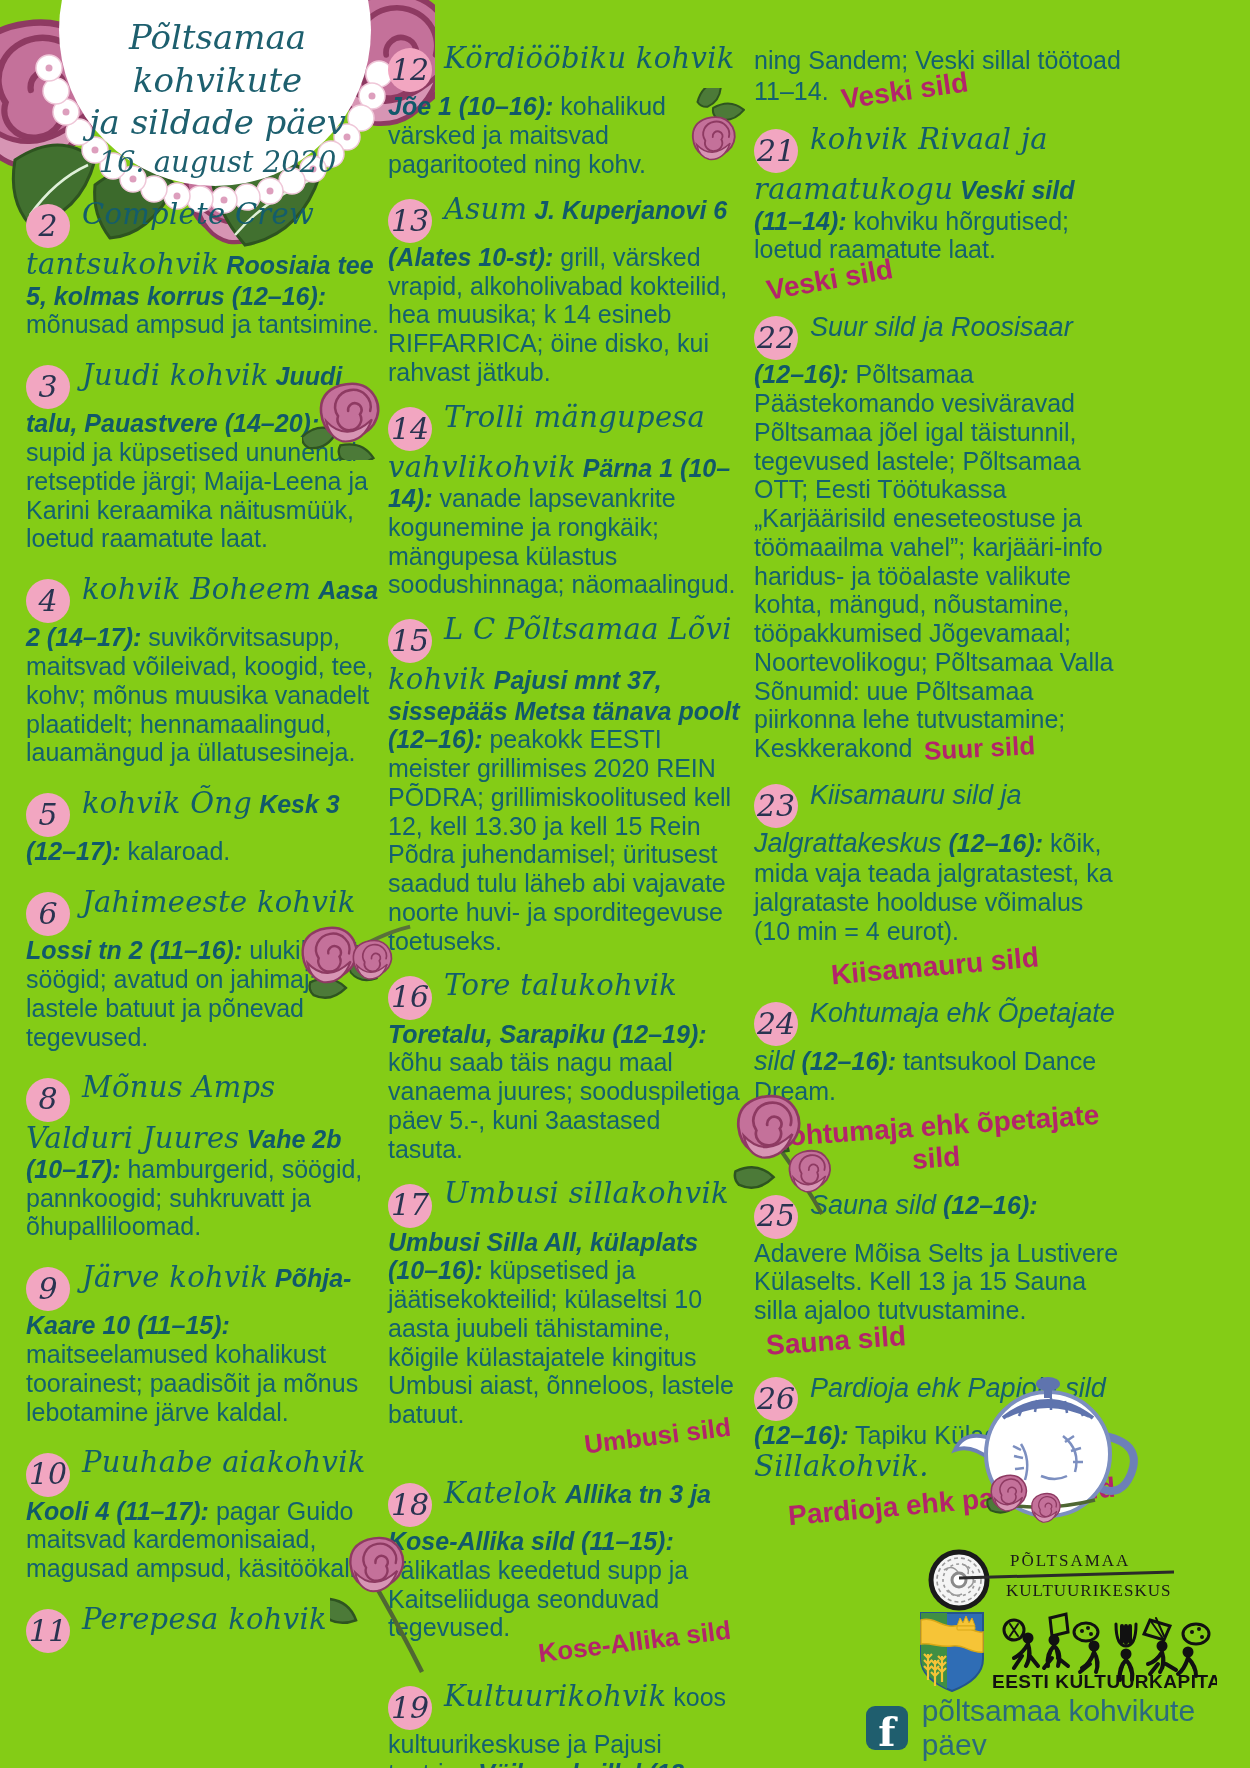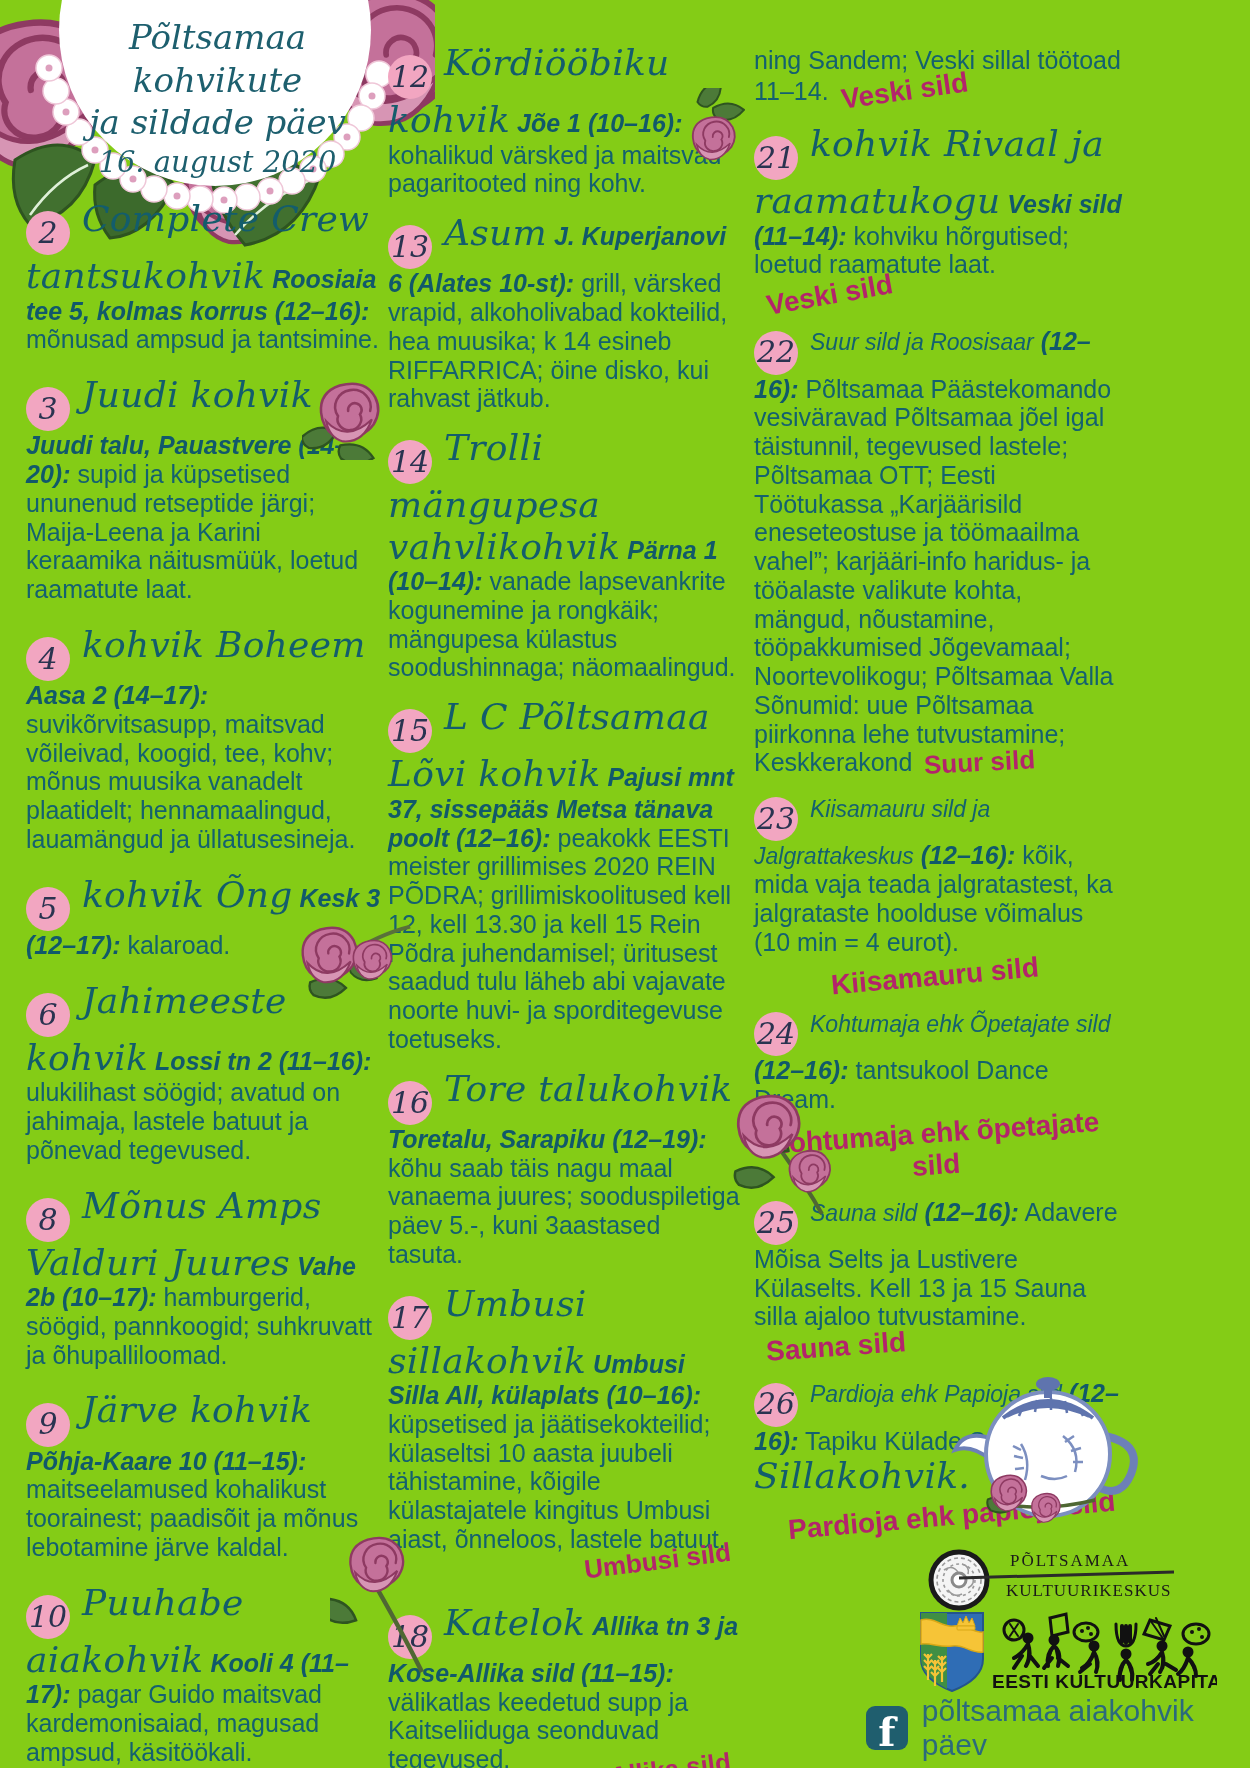--- a/index.html
+++ b/index.html
@@ -8,22 +8,22 @@
   .col{position:absolute;}
   .col1{left:26px;top:198px;width:356px;}
   .col2{left:388px;top:42px;width:354px;}
   .col3{left:754px;top:46px;width:372px;}
   .entry{margin-bottom:20px;font-size:25px;line-height:1.15;color:#14616f;}
   .col2 .entry{margin-bottom:14px;}
   .col3 .entry{margin-bottom:16px;}
   .num{display:inline-flex;justify-content:center;align-items:center;width:44px;height:44px;
        border-radius:50%;background:#f2a6c1;color:#2a3350;font-family:"DejaVu Serif",serif;
        font-style:italic;font-size:30px;margin-right:12px;vertical-align:-12px;flex:none;}
-  .script{font-family:"DejaVu Serif",serif;font-style:italic;font-size:36px;letter-spacing:.3px;color:#135d6c;}
-  .iname{font-style:italic;font-size:23px;}
+  .script{font-family:"DejaVu Serif",serif;font-style:italic;font-size:29px;letter-spacing:.3px;color:#135d6c;}
+  .iname{font-style:italic;font-size:27px;}
   .addr{font-weight:bold;font-style:italic;color:#11596a;}
   .bridge{display:block;color:#b3246b;font-weight:bold;font-size:26px;text-align:right;
           transform:rotate(-6deg);margin-top:4px;padding-right:10px;}
   .bridge.center{text-align:center;}
   .bridge.inline{display:inline-block;margin:0 0 0 12px;padding:0;transform:rotate(-7deg);}
   .title{position:absolute;left:45px;top:16px;width:345px;text-align:center;color:#1d5f6e;
          font-family:"DejaVu Serif",serif;font-style:italic;z-index:5;}
   .title .t1{font-size:34px;line-height:1.25;}
   .title .t2{font-size:34px;line-height:1.25;}
   .title .td{font-size:29px;line-height:1.3;}
@@ -264,16 +264,16 @@
         <circle cx="207" cy="17" r="2" stroke="none"></circle>
         <circle cx="210" cy="25" r="2" stroke="none"></circle>
       <circle cx="196" cy="40" r="5.5" stroke="none"></circle>
         <path d="M196,46 q-4,12 -10,16 M196,46 q8,8 8,18"></path>
     </g>
     <text x="0" y="76" font-family="Liberation Sans, sans-serif" font-weight="bold" font-size="19" letter-spacing="0.5" fill="#111111">EESTI KULTUURKAPITAL</text>
   </svg>
 
   <div class="fbrow">
     <div class="fbicon">f</div>
-    <div class="fbtext">põltsamaa aiakohvik päev</div>
+    <div class="fbtext">põltsamaa kohvikute päev</div>
   </div>
 
 </div>
 
 </body></html>

